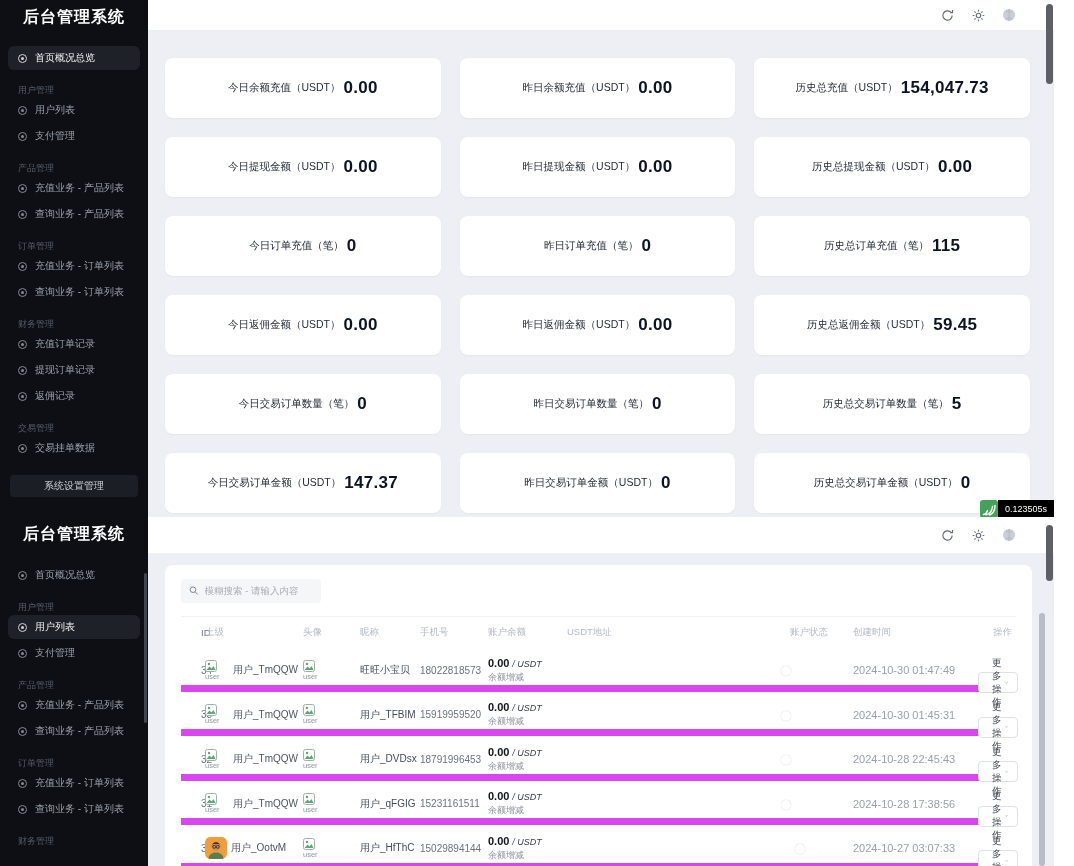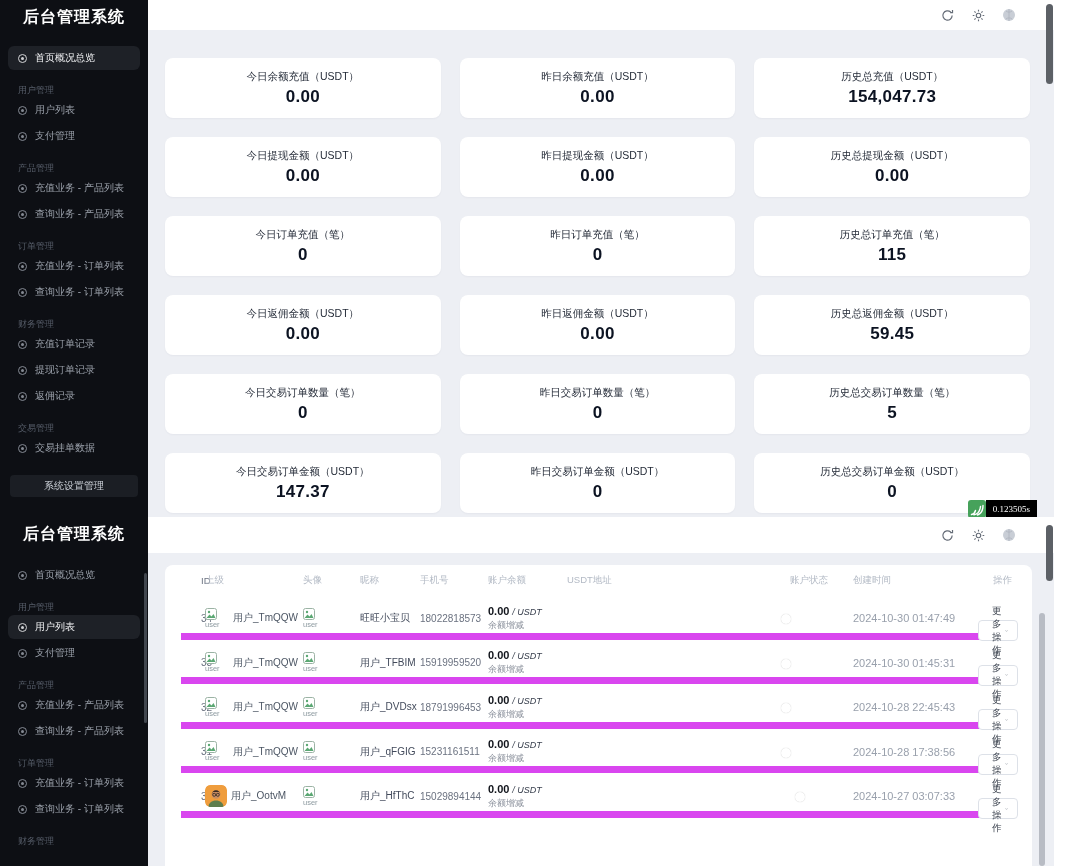--- a/index.html
+++ b/index.html
@@ -38,27 +38,27 @@
   .page-scroll { position:absolute; right:1px; width:7px; border-radius:4px; background:#5c6066; }
   #view-dashboard .page-scroll { top:4px; height:80px; }
   #view-users .page-scroll { top:8px; height:56px; }
   .inner-scroll { position:absolute; right:9px; top:96px; bottom:0; width:6px;
     background:#b8bcc4; border-radius:3px; }
 
   
   .stats { padding:28px 24px 0 17px; display:flex; flex-direction:column; gap:19px; }
   .stat-row { display:flex; gap:19px; }
   .stat-card { flex:1; height:60px; background:#fff; border-radius:8px; display:flex;
-    flex-direction:column; align-items:center; justify-content:center; gap:3px;
+    flex-direction:row; align-items:center; justify-content:center; gap:3px;
     box-shadow:0 1px 2px rgba(15,23,42,.04); }
   .stat-label { font-size:10.5px; color:#1f2633; }
   .stat-value { font-size:17px; font-weight:bold; color:#0c1322; letter-spacing:.3px; }
 
   
-  .timer { position:absolute; right:17px; top:500px; display:flex; align-items:center; height:18px;font-family:Liberation Serif, serif; }
+  .timer { position:absolute; right:0; top:500px; display:flex; align-items:center; height:18px; }
   .timer-logo { width:18px; height:18px; background:#46a25b; border-radius:3px;
     display:flex; align-items:center; justify-content:center; }
   .timer-label { background:#000; color:#fff; font-size:9px; height:18px; line-height:18px;
     padding:0 7px; }
 
   
   .user-card { position:absolute; left:17px; right:22px; top:48px; bottom:-8px; background:#fff;
     border-radius:8px; padding:0 16px; overflow:hidden; }
   .search-row { height:52px; display:flex; align-items:center; border-bottom:1px solid #eff1f4; }
   .search-box { width:140px; height:24px; background:#f5f6f8; border-radius:4px; display:flex;
@@ -338,20 +338,29 @@
       </span>
       <span class="tb-icon">
         <svg width="14" height="14" viewBox="0 0 14 14">
             <circle cx="7" cy="7" r="6" fill="#c9ced6"></circle>
             <path d="M4 3c2 1.5 4 1.5 6 0M4 11c2-1.5 4-1.5 6 0M7 1v12" stroke="#aeb4be" stroke-width=".8" fill="none"></path>
           </svg>
       </span>
     </div>
 
     <div class="user-card">
+      <div class="search-row">
+        <div class="search-box">
+          <svg width="11" height="11" viewBox="0 0 12 12">
+              <circle cx="5" cy="5" r="3.5" fill="none" stroke="#7c828c" stroke-width="1.2"></circle>
+              <path d="M7.8 7.8L11 11" stroke="#7c828c" stroke-width="1.2"></path>
+            </svg>
+          <input type="text" placeholder="模糊搜索 - 请输入内容" style="">
+        </div>
+      </div>
 
       <div class="tgrid thead">
         <div class="c-id">ID</div>
         <div>上级</div>
         <div>头像</div>
         <div>昵称</div>
         <div>手机号</div>
         <div>账户余额</div>
         <div>USDT地址</div>
         <div>账户状态</div>

